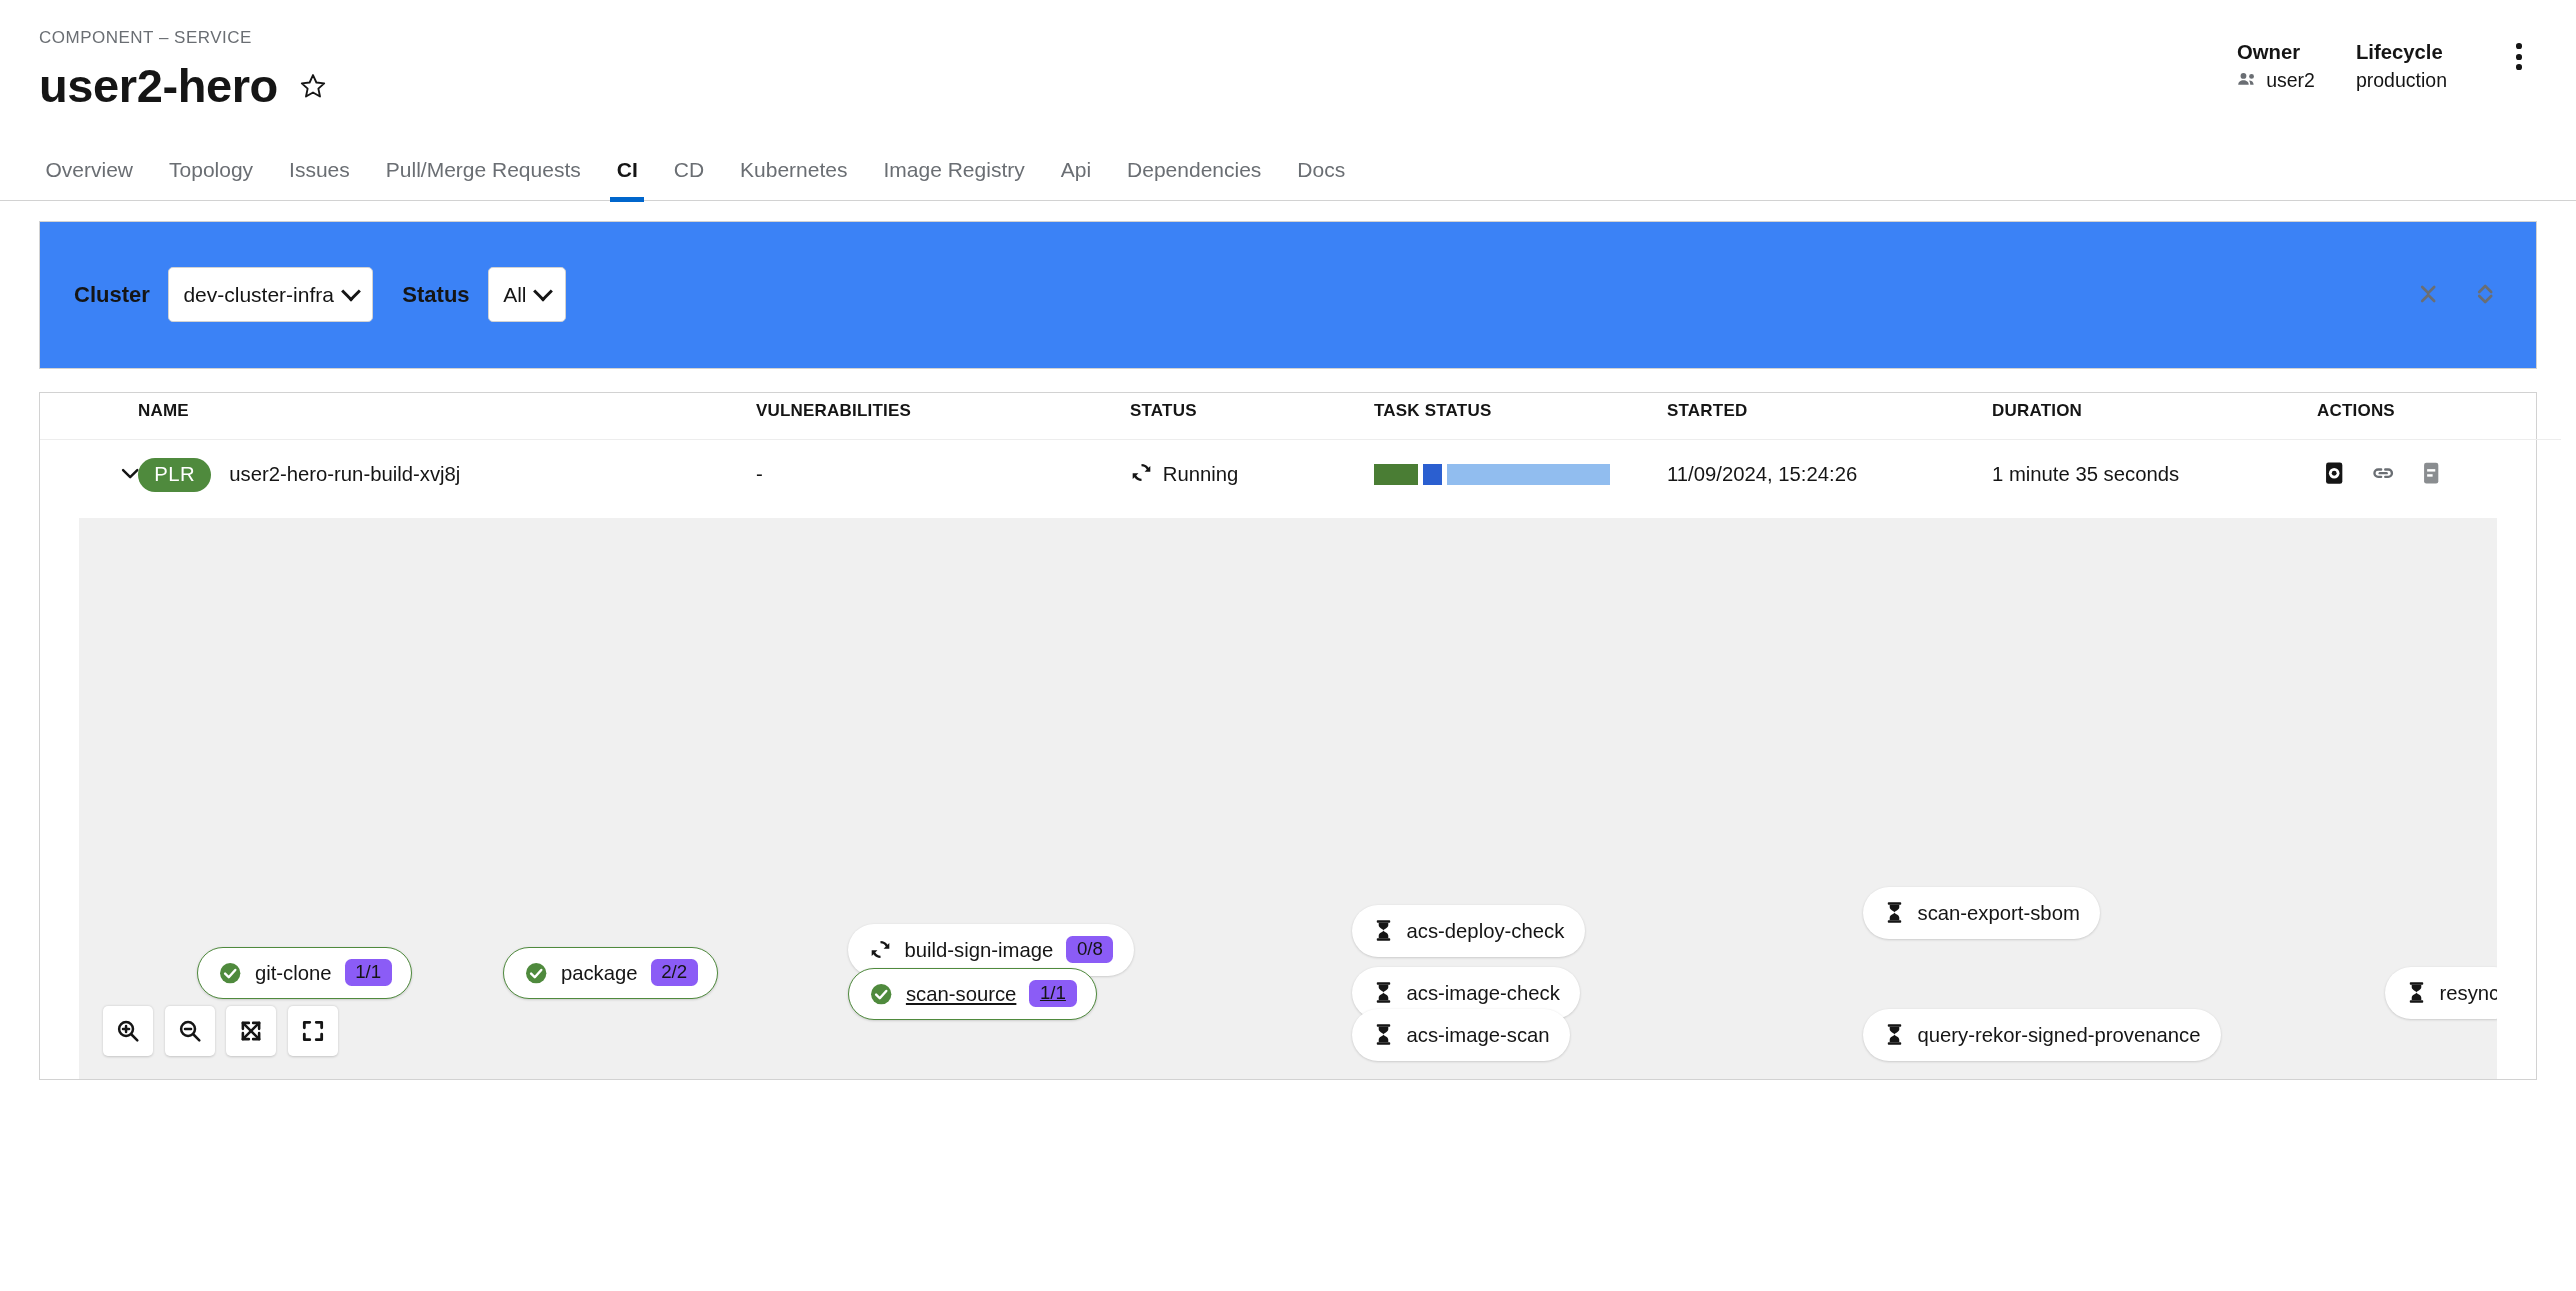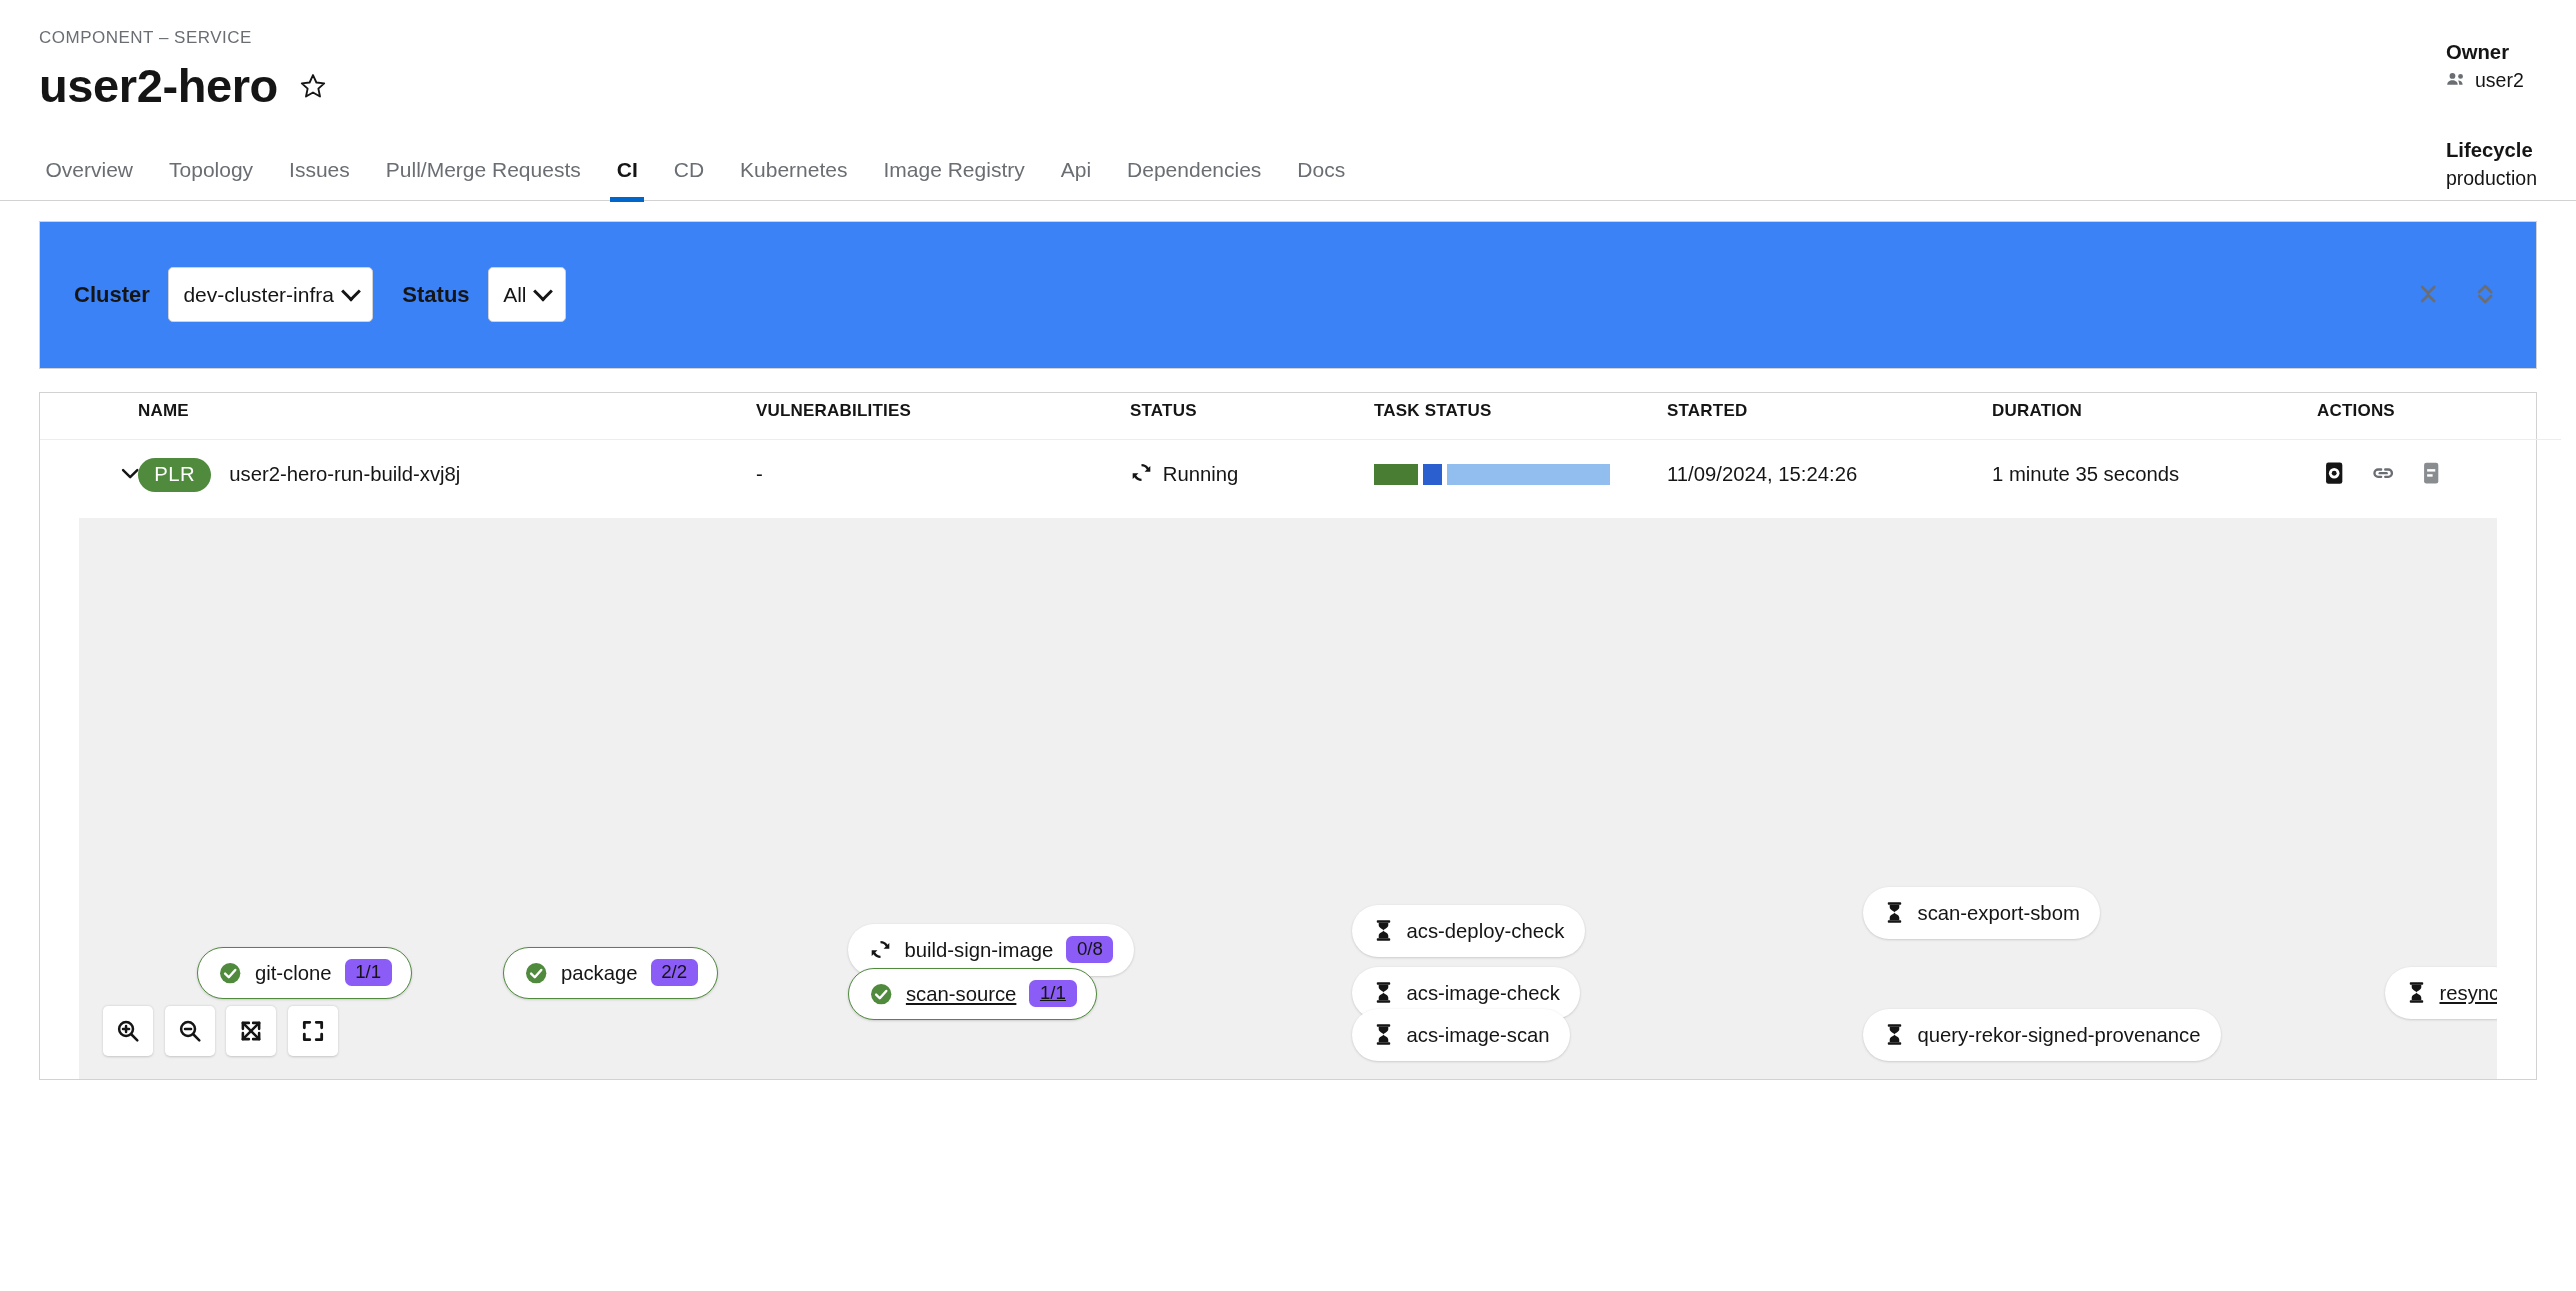--- a/index.html
+++ b/index.html
@@ -19,21 +19,21 @@
   }
   .title-row { display: flex; align-items: center; gap: 18px; margin-top: 13px; }
   .page-title { font-size: 47px; font-weight: 700; letter-spacing: -0.4px; line-height: 1.05; }
   .star-btn {
     width: 34px; height: 34px; display: flex; align-items: center; justify-content: center;
     cursor: pointer; background: none; border: none;
   }
 
   .header-meta {
     position: absolute; top: 39px; right: 39px;
-    display: flex; align-items: flex-start; gap: 41px; flex-direction: column;
+    display: flex; align-items: flex-start; gap: 41px;
   }
   .meta-block { text-align: left; }
   .meta-label { font-size: 20.3px; font-weight: 700; color: #151515; line-height: 1.35; }
   .meta-value { font-size: 19.5px; color: #151515; line-height: 1.5; display: flex; align-items: center; gap: 8.1px; }
   .kebab-btn {
     width: 36px; height: 42px; display:flex; flex-direction: column;
     align-items: center; justify-content: center; gap: 4.9px;
     background: none; border: none; cursor: pointer; margin-left: 13px; margin-top: -3.3px;
   }
   .kebab-dot { width: 5.7px; height: 5.7px; border-radius: 50%; background: #151515; }
@@ -424,21 +424,21 @@
           <div class="node" style="left: 1784px; top: 517px; transform: translateY(-50%);">
             <span style="display: flex;">
               <svg width="21" height="23" viewBox="0 0 20 24" fill="#151515">
                 <rect x="3" y="1.4" width="14" height="2.6" rx="0.8"></rect>
                 <rect x="3" y="20" width="14" height="2.6" rx="0.8"></rect>
                 <path d="M5 4h10v2.6c0 3-5 4.2-5 5.4 0 1.2 5 2.4 5 5.4V20H5v-2.6c0-3 5-4.2 5-5.4C10 10.8 5 9.6 5 6.6z"></path>
               </svg>
             </span>
             <span class="node-label">query-rekor-signed-provenance</span>
           </div>
-          <div class="node" style="left: 2306px; top: 475px; transform: translateY(-50%); text-decoration: underline;">
+          <div class="node" style="left: 2306px; top: 475px; transform: translateY(-50%);">
             <span style="display: flex;">
               <svg width="21" height="23" viewBox="0 0 20 24" fill="#151515">
                 <rect x="3" y="1.4" width="14" height="2.6" rx="0.8"></rect>
                 <rect x="3" y="20" width="14" height="2.6" rx="0.8"></rect>
                 <path d="M5 4h10v2.6c0 3-5 4.2-5 5.4 0 1.2 5 2.4 5 5.4V20H5v-2.6c0-3 5-4.2 5-5.4C10 10.8 5 9.6 5 6.6z"></path>
               </svg>
             </span>
             <span class="node-label">resync</span>
           </div>
         </div>

